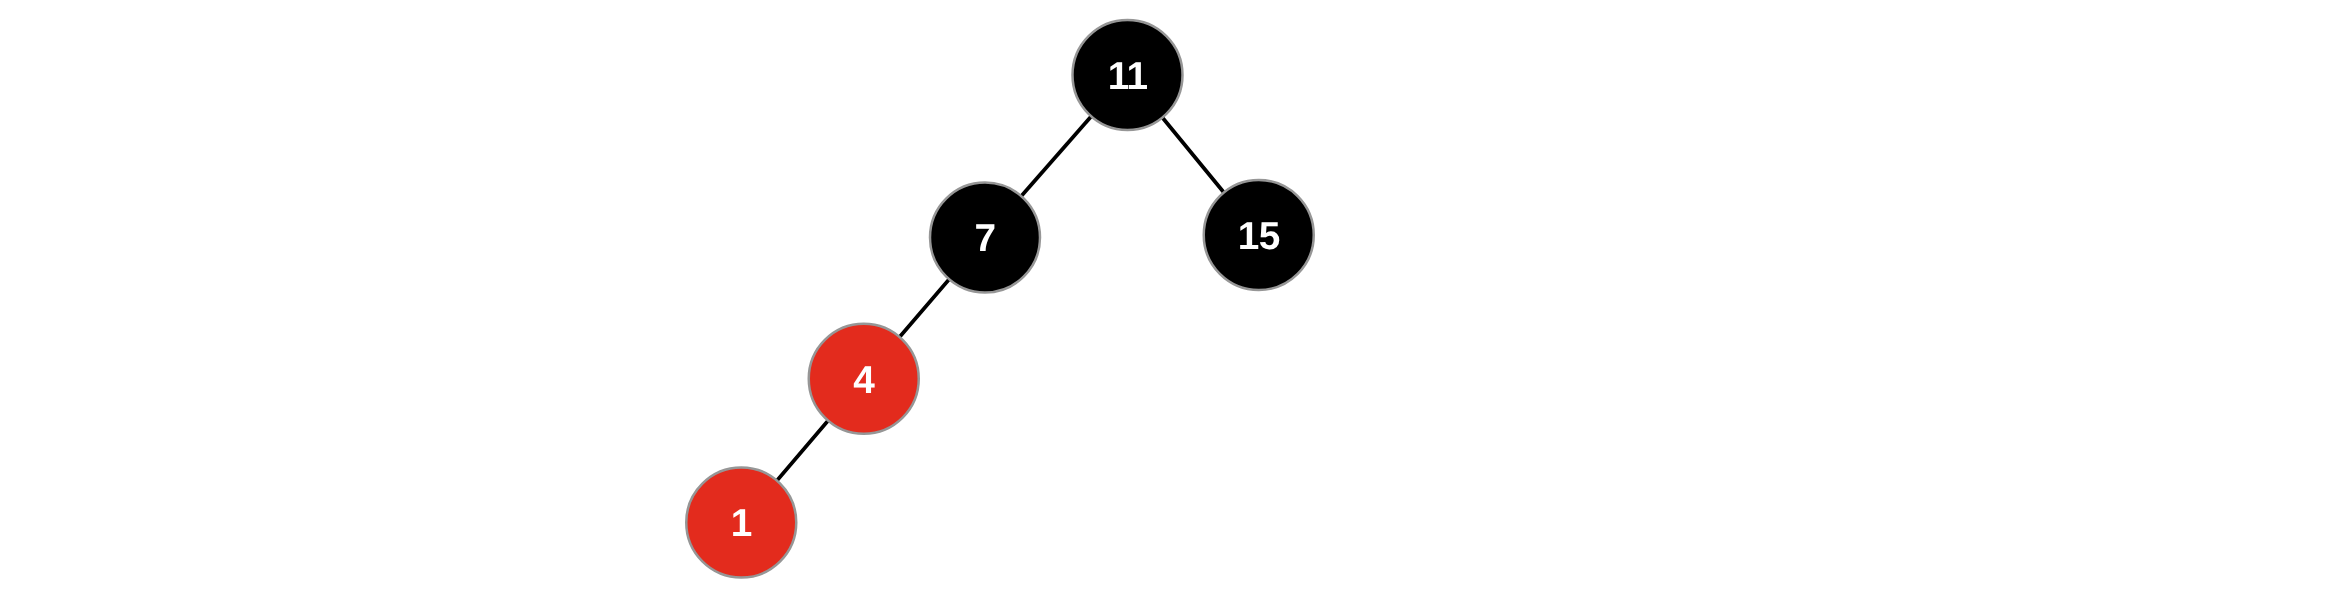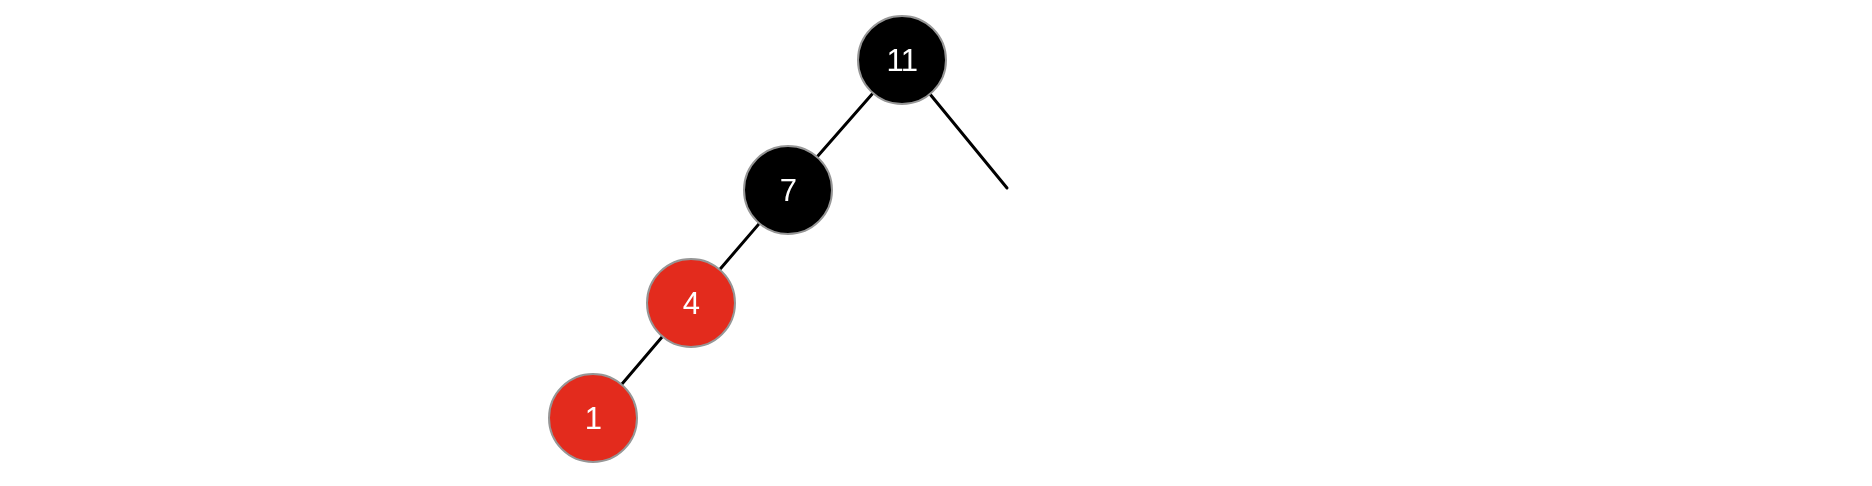--- a/index.html
+++ b/index.html
@@ -42,21 +42,21 @@
     box-sizing: border-box;
     display: flex;
     align-items: center;
     justify-content: center;
     border: 2px solid rgba(150,150,150,0.85);
   }
   .tree-node .node-label {
     color: #ffffff;
     font-family: "Liberation Sans", sans-serif;
     font-size: 31px;
-    font-weight: 400;
+    font-weight: 700;
     line-height: 1;
     letter-spacing: -0.5px;
     user-select: none;
   }
 </style>
 </head>
 <body>
 
 <div id="tree-canvas">
   <svg id="edge-layer" width="1872" height="486" viewBox="0 0 1872 486" xmlns="http://www.w3.org/2000/svg">
@@ -65,20 +65,23 @@
       <line x1="788" y1="190" x2="691" y2="303" stroke="#000000" stroke-width="3" stroke-linecap="round"></line>
       <line x1="691" y1="303" x2="593" y2="418" stroke="#000000" stroke-width="3" stroke-linecap="round"></line>
     </svg>
   <div id="node-layer">
       <div class="tree-node" style="left: 857px; top: 15px; width: 90px; height: 90px; background: rgb(0, 0, 0); border-color: rgb(150, 150, 150);">
         <span class="node-label" style="color: rgb(255, 255, 255);">11</span>
       </div>
       <div class="tree-node" style="left: 743px; top: 145px; width: 90px; height: 90px; background: rgb(0, 0, 0); border-color: rgb(150, 150, 150);">
         <span class="node-label" style="color: rgb(255, 255, 255);">7</span>
       </div>
+      <div class="tree-node" style="left: 962px; top: 143px; width: 90px; height: 90px; background: rgb(0, 0, 0); border-color: rgb(150, 150, 150);">
+        <span class="node-label" style="color: rgb(255, 255, 255);">15</span>
+      </div>
       <div class="tree-node" style="left: 646px; top: 258px; width: 90px; height: 90px; background: rgb(227, 43, 29); border-color: rgb(150, 150, 150);">
         <span class="node-label" style="color: rgb(255, 255, 255);">4</span>
       </div>
       <div class="tree-node" style="left: 548px; top: 373px; width: 90px; height: 90px; background: rgb(227, 43, 29); border-color: rgb(150, 150, 150);">
         <span class="node-label" style="color: rgb(255, 255, 255);">1</span>
       </div>
     </div>
 </div>
 
 </body></html>

